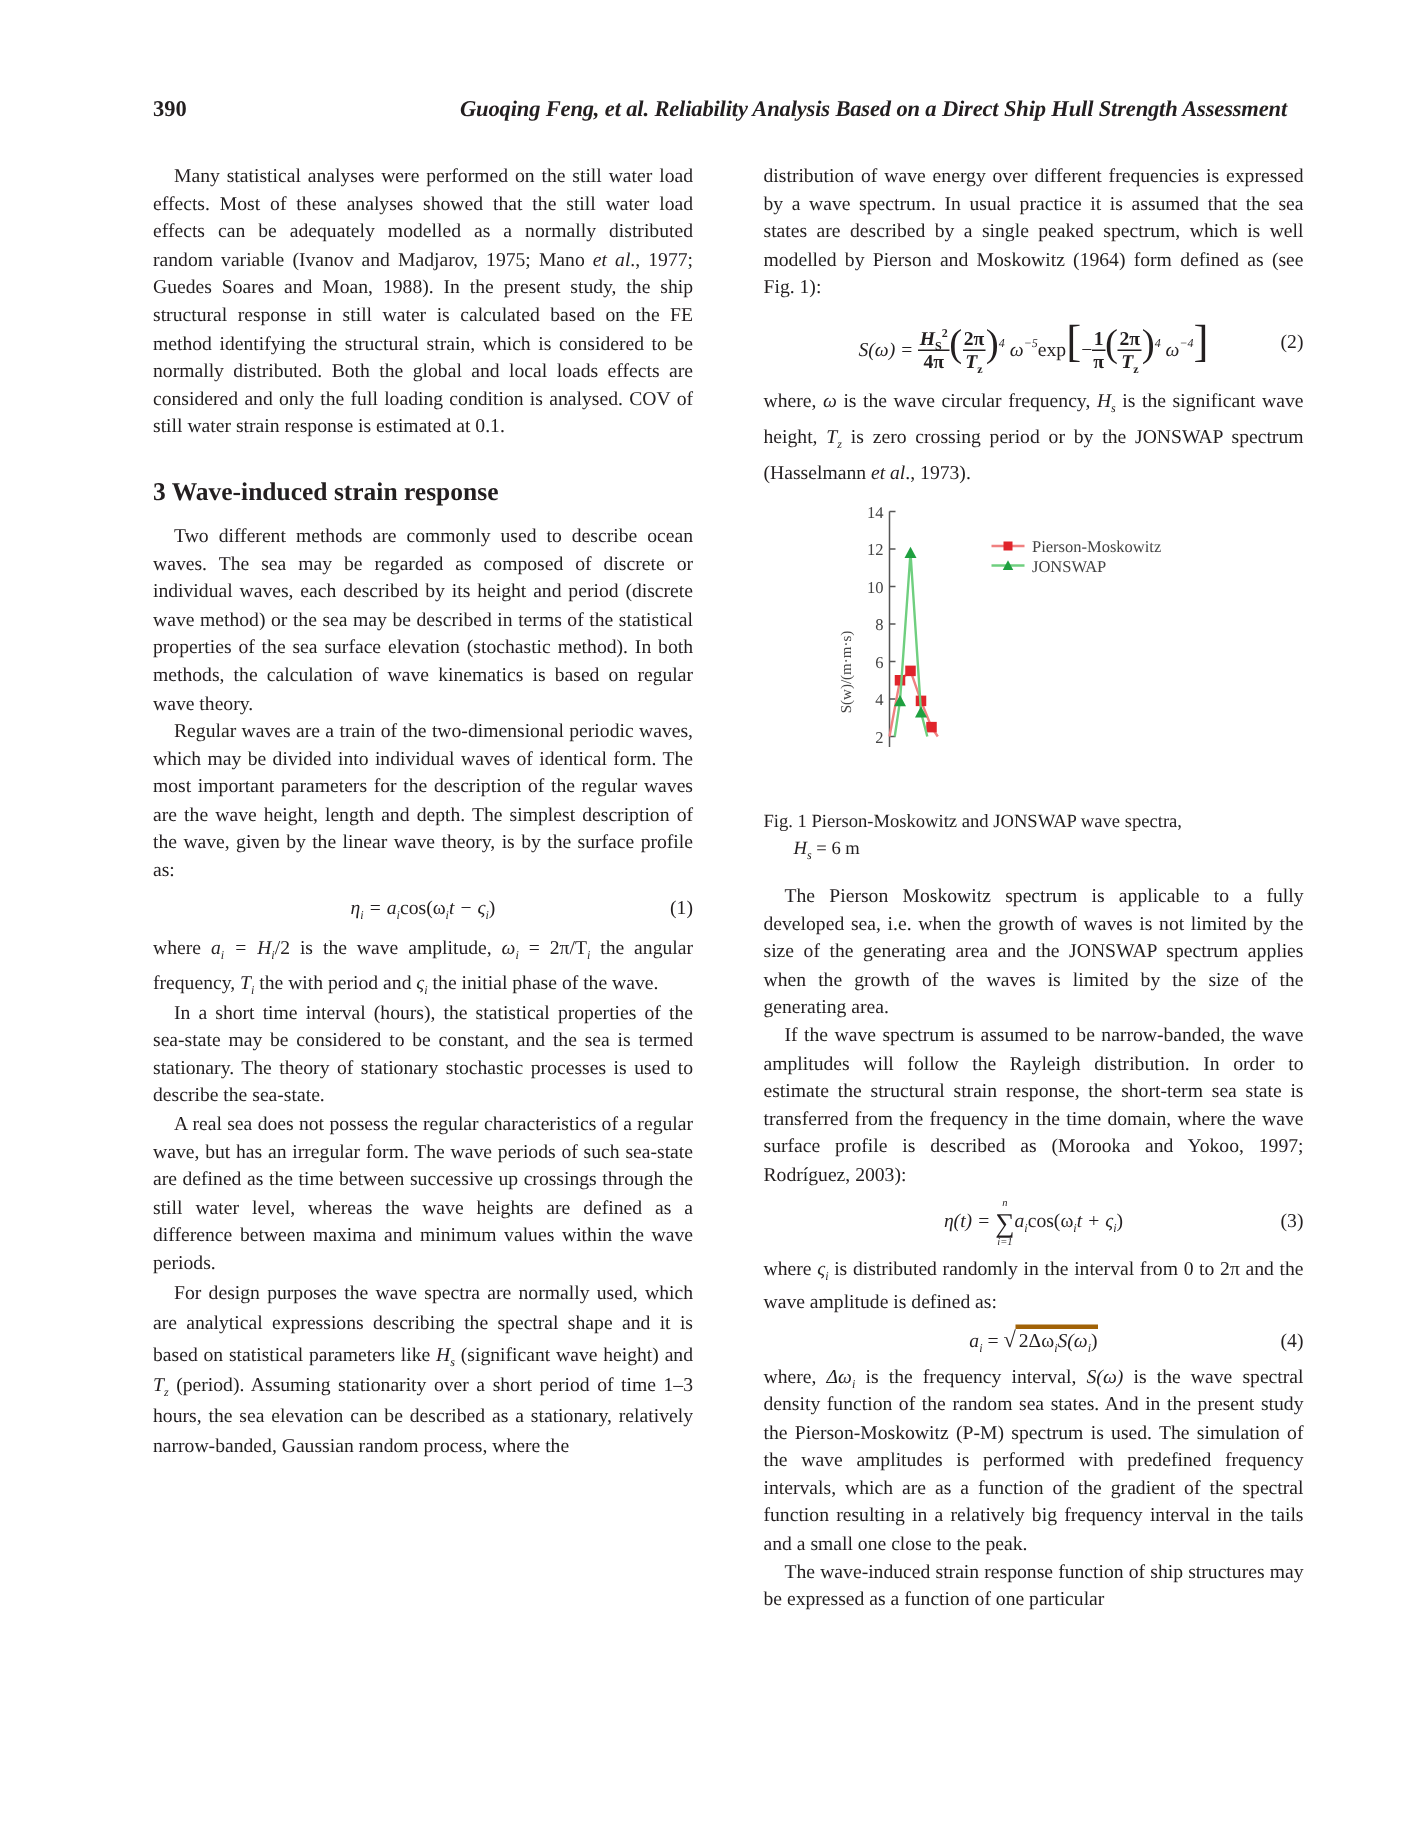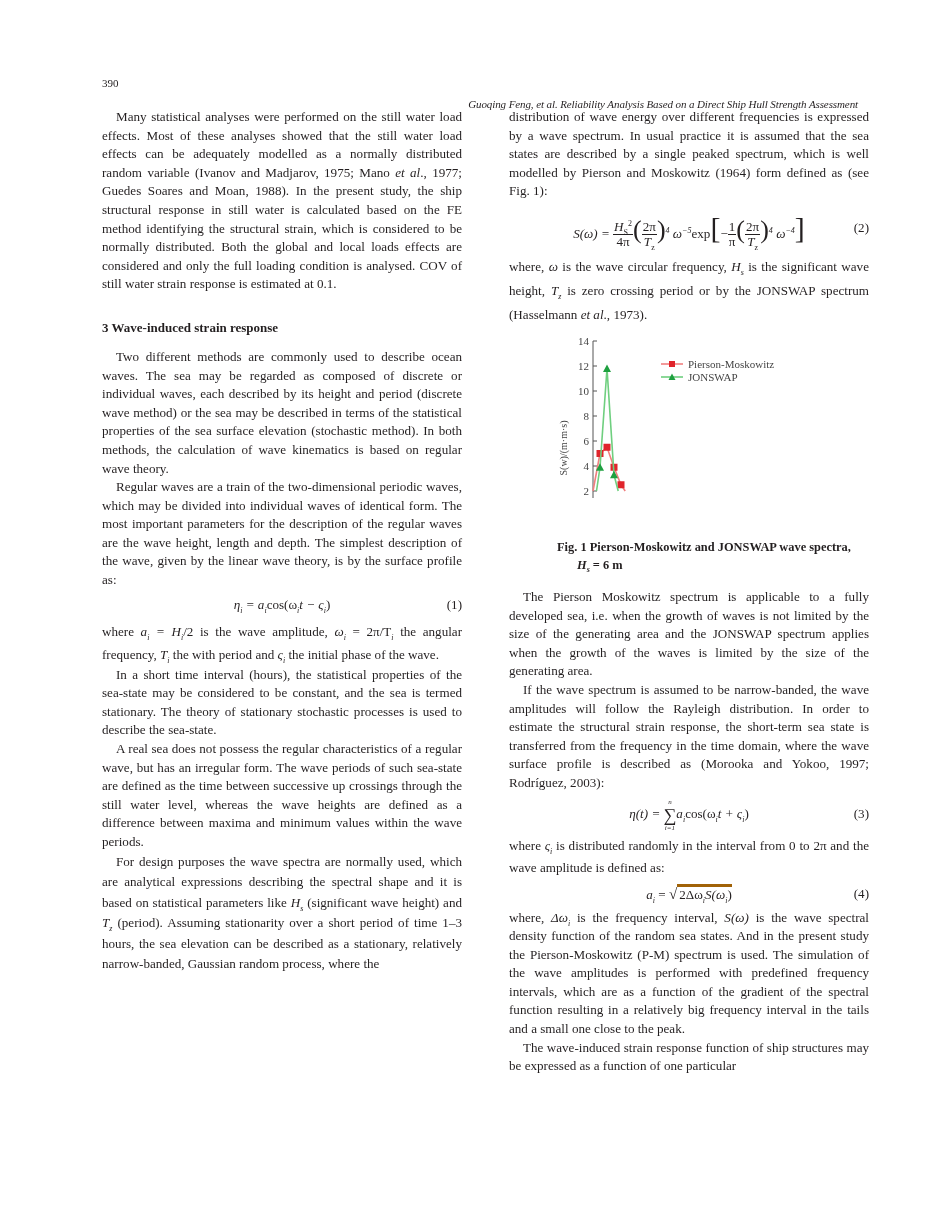--- a/index.html
+++ b/index.html
@@ -1,38 +1,38 @@
 <!DOCTYPE html>
 <html><head>
 <meta charset="utf-8">
 <style>
   html, body { margin:0; padding:0; background:#ffffff; }
   body { width:952px; height:1232px; position:relative; overflow:hidden;
          font-family:"Liberation Serif", "DejaVu Serif", serif; color:#231f20; }
-  .hdr { position:absolute; top:77px; font-size:11px; }
+  .hdr { position:absolute; top:65px; font-size:15px;font-weight:bold; }
   .hdr.num { left:102px; }
-  .hdr.run { right:94px; font-style:italic; letter-spacing:-0.1px;margin-top:21px; }
+  .hdr.run { right:94px; font-style:italic; letter-spacing:-0.1px; }
   .col { position:absolute; top:108px; width:360px; font-size:13.1px; line-height:18.6px; text-align:justify; }
   .col.left { left:102px; }
   .col.right { left:509px; }
   .col p { margin:0; }
   .col p.ind { text-indent:14px; }
-  h2 { font-size:13px; font-weight:bold; margin:24px 0 10px 0; line-height:20px; text-align:left; }
+  h2 { font-size:17px; font-weight:bold; margin:24px 0 10px 0; line-height:20px; text-align:left; }
   .eq { position:relative; height:30px; line-height:30px; text-align:center; font-style:italic; }
   .eq .num { position:absolute; right:0; top:0; font-style:normal; }
   .eq.tall { height:54px; line-height:54px; }
   .eq.sum { height:42px; line-height:42px; }
   .inl { font-style:italic; }
   sub, sup { font-size:8px; line-height:0; }
   .frac { display:inline-block; vertical-align:middle; text-align:center; line-height:14px; font-style:normal; }
-  .frac span { display:block; }
+  .frac span { display:block;font-weight:bold; }
   .frac .top { border-bottom:1px solid #231f20; padding:0 1px; }
   .chart { position:relative; height:165px; margin:6px 0 8px 0; overflow:hidden; }
   .chart svg { position:absolute; left:0; top:0; }
-  .cap { font-weight:bold; font-size:12.4px; line-height:18px; margin-top:40px; margin-bottom:14px; text-align:justify;margin-left:48px; }
+  .cap { font-weight:normal; font-size:12.4px; line-height:18px; margin-top:40px; margin-bottom:14px; text-align:justify; }
   .cap .l2 { display:block; padding-left:20px; }
   .sqrt { border-top:3px solid #a16207; padding-left:2px; }
 </style>
 </head>
 <body>
 
 <div>
   <span class="hdr num">390</span>
   <span class="hdr run">Guoqing Feng, et al. Reliability Analysis Based on a Direct Ship Hull Strength Assessment</span>
 </div>

